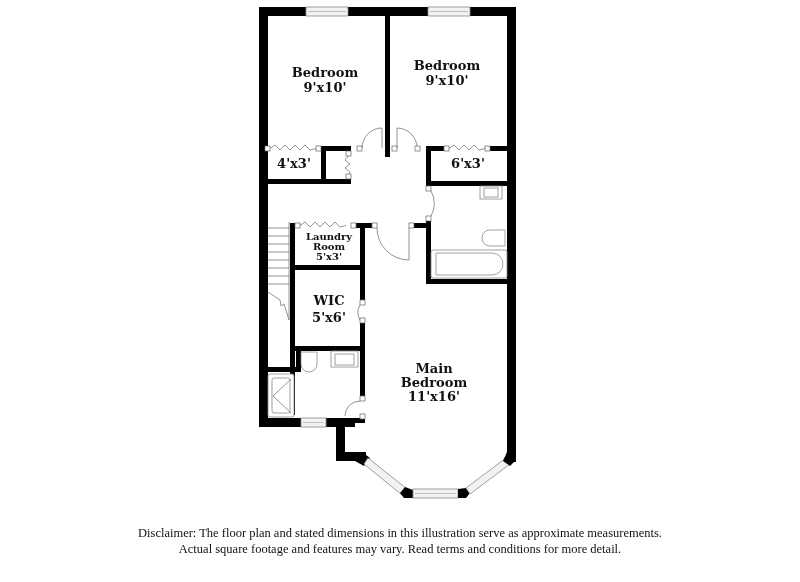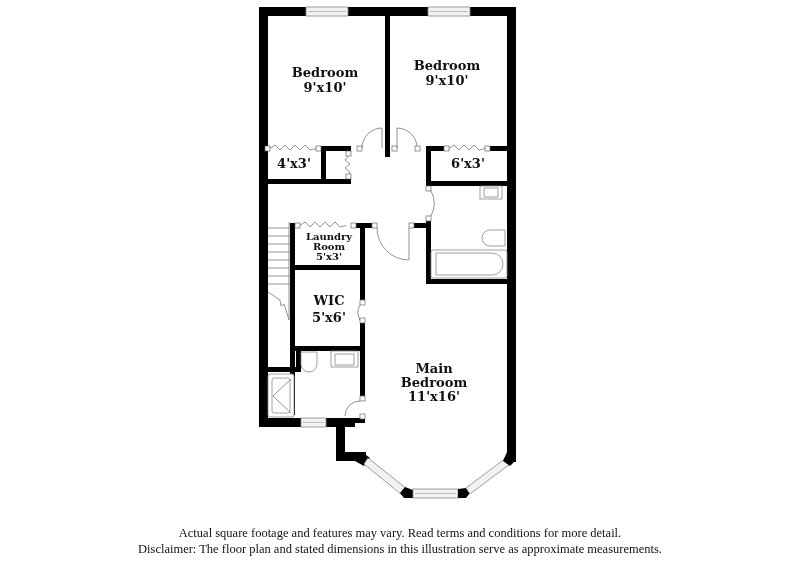--- a/index.html
+++ b/index.html
@@ -185,15 +185,15 @@
     <text class="label lbl-sm" x="329" y="260">5'x3'</text>
     <text class="label lbl-lg" x="329" y="305">WIC</text>
     <text class="label lbl-lg" x="329" y="322">5'x6'</text>
     <text class="label lbl-lg" x="434" y="373">Main</text>
     <text class="label lbl-lg" x="434" y="387">Bedroom</text>
     <text class="label lbl-lg" x="434" y="401">11'x16'</text>
   </g>
 </svg>
 
 <div id="disclaimer">
+  <div>Disclaimer: The floor plan and stated dimensions in this illustration serve as approximate measurements.</div>
   <div>Actual square footage and features may vary. Read terms and conditions for more detail.</div>
-  <div>Disclaimer: The floor plan and stated dimensions in this illustration serve as approximate measurements.</div>
 </div>
 
 </body></html>

